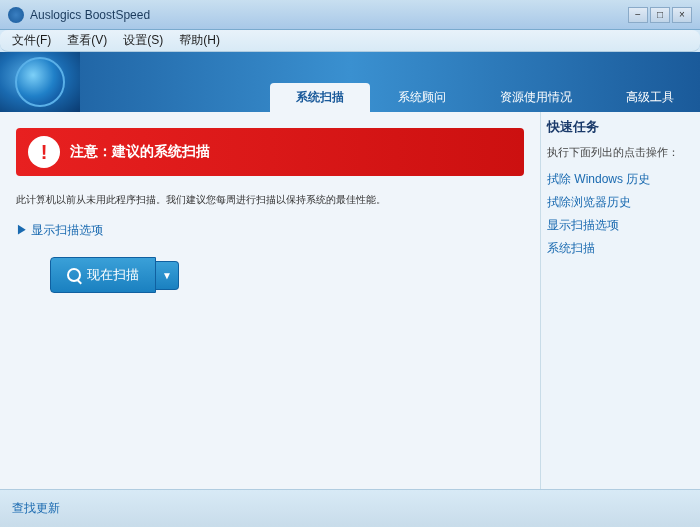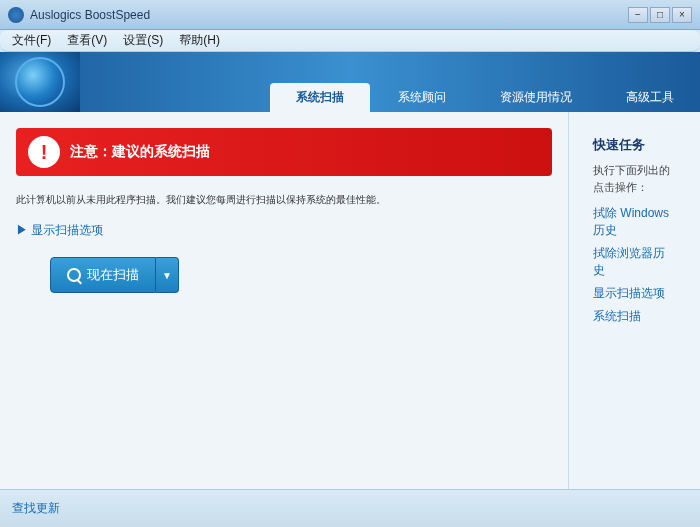--- a/index.html
+++ b/index.html
@@ -183,20 +183,21 @@
       cursor: pointer;
       margin-bottom: 18px;
       display: flex;
       align-items: center;
       gap: 4px;
     }
 
     
     #scan-btn-container {
       display: flex;
+      align-items: center;
       padding-left: 34px;
     }
     #scan-btn {
       background: linear-gradient(to bottom, #3aa0d8, #1a80c0);
       border: 1px solid #1060a0;
       border-radius: 4px 0 0 4px;
       padding: 8px 16px;
       color: #fff;
       font-size: 13px;
       cursor: pointer;
@@ -210,22 +211,22 @@
       border-left: none;
       border-radius: 0 4px 4px 0;
       padding: 8px 6px;
       color: #fff;
       cursor: pointer;
       font-size: 10px;
     }
 
     
     #right-panel {
-      width: 132px;
-      padding: 24px;
+      width: 160px;
+      padding: 6px;
       border-left: 1px solid #c8dce8;
       background: #edf4fa;
     }
     #quick-tasks-title {
       font-size: 13px;
       font-weight: bold;
       color: #1a3a6a;
       margin-bottom: 8px;
     }
     #quick-tasks-desc {

